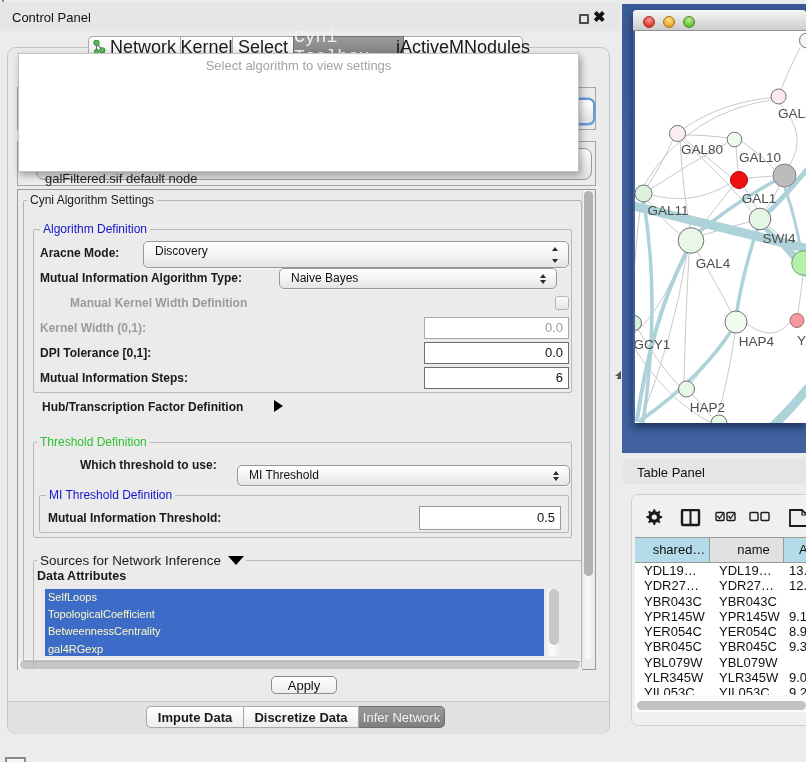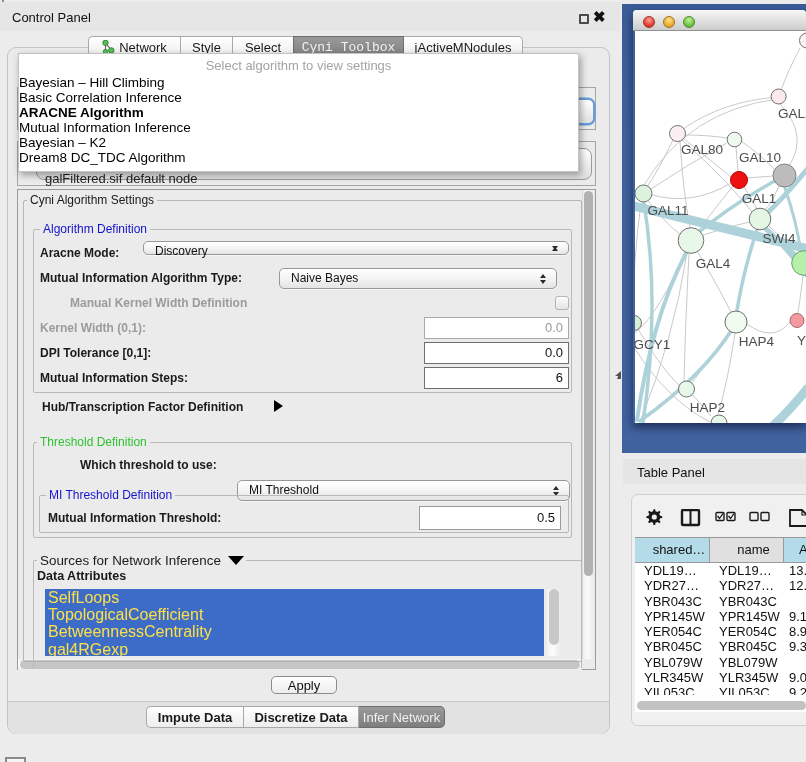--- a/index.html
+++ b/index.html
@@ -36,30 +36,30 @@
 
 <div class="abs" style="left:7px;top:47px;width:603px;height:687px;border:1px solid #c3c3c3;border-radius:9px;background:#ebebeb;"></div>
 
 <div class="abs" style="left:17px;top:87px;width:579px;height:43px;border:1px solid #a5a5a5;background:#ebebeb;"></div>
 <div class="abs" style="left:350px;top:100px;width:243px;height:23px;border-radius:5px;background:linear-gradient(#fff,#e2e2e2);box-shadow:0 0 0 2.5px rgba(98,152,216,.95);"></div>
 <div class="abs" style="left:17px;top:141px;width:579px;height:45px;border:1px solid #a5a5a5;background:#ebebeb;"></div>
 <div class="abs" style="left:36px;top:148px;width:556px;height:32px;border:1px solid #999;border-radius:8px;background:linear-gradient(#fff,#dedede);">
     <span style="position:absolute;left:8px;top:22px;font-size:13px;color:#222;white-space:nowrap;">galFiltered.sif default node</span>
   </div>
 
-<div id="toptabs" class="abs" style="left:88px;top:36px;height:22px;display:flex;font-size:13px;color:#1a1a1a;">
+<div id="toptabs" class="abs" style="left:88px;top:36px;height:22px;display:flex;font-size:18px;color:#1a1a1a;">
   <div style="width:92px;background:linear-gradient(#fff,#ededed);border:1px solid #a9a9a9;border-right:none;border-radius:5px 0 0 5px;display:flex;align-items:center;justify-content:center;">
     <svg width="13" height="15" viewBox="0 0 13 15" style="margin-right:4px;">
       <line x1="3.5" y1="3" x2="9.3" y2="10.2" stroke="#666" stroke-width="1.1"></line>
       <line x1="3.5" y1="3" x2="3.5" y2="11" stroke="#666" stroke-width="1.1"></line>
       <circle cx="3.5" cy="2.8" r="2.7" fill="#55c155" stroke="#2e7d2e" stroke-width="0.9"></circle>
       <circle cx="9.3" cy="10.4" r="2.7" fill="#55c155" stroke="#2e7d2e" stroke-width="0.9"></circle>
       <circle cx="3.5" cy="11.6" r="2.2" fill="#55c155" stroke="#2e7d2e" stroke-width="0.9"></circle>
     </svg>Network</div>
-  <div style="width:52px;background:linear-gradient(#fff,#ededed);border:1px solid #a9a9a9;border-right:none;display:flex;align-items:center;justify-content:center;">Style</div>
+  <div style="width:52px;background:linear-gradient(#fff,#ededed);border:1px solid #a9a9a9;border-right:none;display:flex;align-items:center;justify-content:center;">Kernel</div>
   <div style="width:61px;background:linear-gradient(#fff,#ededed);border:1px solid #a9a9a9;border-right:none;display:flex;align-items:center;justify-content:center;">Select</div>
   <div style="width:111px;background:linear-gradient(#9a9a9a,#7e7e7e);border:1px solid #6e6e6e;color:#f2f2f2;display:flex;align-items:center;justify-content:center;font-family:Liberation Mono, monospace;">Cyni Toolbox</div>
   <div style="width:119px;background:linear-gradient(#fff,#ededed);border:1px solid #a9a9a9;border-left:none;border-radius:0 5px 5px 0;display:flex;align-items:center;justify-content:center;">jActiveMNodules</div>
 </div>
 
 <div class="abs" style="left:17px;top:189px;width:579px;height:481px;border:1px solid #9a9a9a;background:#ebebeb;"></div>
 
 <div class="abs" style="left:582px;top:190px;width:13px;height:469px;background:linear-gradient(90deg,#efefef,#fafafa 40%,#e8e8e8);border-left:1px solid #d8d8d8;"></div>
 <div class="abs" style="left:584px;top:191px;width:9px;height:385px;background:#b2b2b2;border-radius:5px;"></div>
 
@@ -67,78 +67,70 @@
 <div class="abs" style="left:20px;top:660px;width:560px;height:9px;background:#c6c6c6;border-radius:5px;"></div>
 
 <div class="group" style="left:23px;top:200px;width:559px;height:462px;border-color:#b5b5b5;">
   <div class="gtitle" style="left:3px;color:#1a1a1a;">Cyni Algorithm Settings</div>
 </div>
 
 <div class="group" style="left:33px;top:229px;width:539px;height:164px;">
   <div class="gtitle" style="color:#1414cc;">Algorithm Definition</div>
 </div>
 <div class="lbl" style="left:40px;top:246px;">Aracne Mode:</div>
-<div class="combo" style="left:143px;top:241px;width:426px;height:14px;">Discovery<span class="arr"></span></div>
+<div class="combo" style="left:143px;top:241px;width:426px;height:27px;">Discovery<span class="arr"></span></div>
 <div class="lbl" style="left:40px;top:271px;">Mutual Information Algorithm Type:</div>
 <div class="combo" style="left:279px;top:268px;width:278px;height:21px;">Naive Bayes<span class="arr"></span></div>
 <div class="lbl" style="left:40px;top:296px;color:#9b9b9b;padding-left:30px;">Manual Kernel Width Definition</div>
 <div class="abs" style="left:555px;top:296px;width:14px;height:14px;border:1px solid #b5b5b5;border-radius:3px;background:linear-gradient(#fdfdfd,#e4e4e4);"></div>
 <div class="lbl" style="left:40px;top:321px;color:#9b9b9b;">Kernel Width (0,1):</div>
 <div class="tfield" style="left:424px;top:317px;width:145px;height:22px;border-color:#a9a9a9;color:#9b9b9b;line-height:20px;">0.0</div>
 <div class="lbl" style="left:40px;top:346px;">DPI Tolerance [0,1]:</div>
 <div class="tfield" style="left:424px;top:342px;width:145px;height:22px;border-color:#6f6f6f;line-height:20px;">0.0</div>
 <div class="lbl" style="left:40px;top:371px;">Mutual Information Steps:</div>
 <div class="tfield" style="left:424px;top:367px;width:145px;height:22px;border-color:#6f6f6f;line-height:20px;">6</div>
 
 <div class="lbl" style="left:42px;top:400px;">Hub/Transcription Factor Definition</div>
 <div class="abs" style="left:274px;top:400px;width:0;height:0;border-top:6px solid transparent;border-bottom:6px solid transparent;border-left:9px solid #000;"></div>
 
 <div class="group" style="left:33px;top:442px;width:539px;height:96px;">
   <div class="gtitle" style="left:3px;color:#2fc12f;">Threshold Definition</div>
 </div>
 <div class="lbl" style="left:80px;top:458px;">Which threshold to use:</div>
-<div class="combo" style="left:237px;top:480px;width:333px;height:21px;">MI Threshold<span class="arr"></span></div>
+<div class="combo" style="left:237px;top:465px;width:333px;height:21px;">MI Threshold<span class="arr"></span></div>
 
 <div class="group" style="left:39px;top:495px;width:530px;height:38px;">
   <div class="gtitle" style="background:#ebebeb;color:#1414cc;">MI Threshold Definition</div>
 </div>
 <div class="lbl" style="left:48px;top:511px;">Mutual Information Threshold:</div>
 <div class="tfield" style="left:419px;top:506px;width:142px;height:24px;border-color:#9a9a9a;line-height:22px;">0.5</div>
 
 <div class="group" style="left:33px;top:560px;width:549px;height:108px;border-bottom:none;border-radius:2px 2px 0 0;">
   <div class="gtitle" style="left:3px;color:#1a1a1a;padding-right:2px;font-size:13.4px;">Sources for Network Inference<span style="display:inline-block;width:0;height:0;border-left:8px solid transparent;border-right:8px solid transparent;border-top:9px solid #000;margin-left:7px;"></span></div>
 </div>
 <div class="lbl" style="left:37px;top:569px;font-size:12.5px;">Data Attributes</div>
 
 <div class="abs" style="left:45px;top:589px;width:499px;height:67px;background:#3d6cc8;overflow:hidden;">
-  <div style="color:#fde047;font-size:16px;padding-left:3px;line-height:17.2px;">SelfLoops<br>TopologicalCoefficient<br>BetweennessCentrality<br>gal4RGexp</div>
+  <div style="color:#fef9c3;font-size:11px;padding-left:3px;line-height:17.2px;">SelfLoops<br>TopologicalCoefficient<br>BetweennessCentrality<br>gal4RGexp</div>
 </div>
 <div class="abs" style="left:547px;top:589px;width:14px;height:67px;background:linear-gradient(90deg,#f2f2f2,#fcfcfc 40%,#eaeaea);"></div>
 <div class="abs" style="left:549px;top:589px;width:10px;height:56px;background:#c8c8c8;border-radius:5px;"></div>
 
 <div class="abs" style="left:8px;top:701px;width:601px;height:33px;background:#e2e2e2;border-top:1px solid #c9c9c9;border-radius:0 0 9px 9px;"></div>
 
 <div class="abs" style="left:271px;top:676px;width:66px;height:18px;border:1px solid #8c8c8c;border-radius:5px;background:linear-gradient(#fff,#ededed);font-size:13px;display:flex;align-items:center;justify-content:center;color:#111;">Apply</div>
 
 <div class="abs" style="left:146px;top:706px;height:22px;display:flex;font-size:13px;color:#1a1a1a;">
   <div style="width:97px;background:linear-gradient(#fff,#ededed);border:1px solid #a9a9a9;border-right:none;border-radius:5px 0 0 5px;display:flex;align-items:center;justify-content:center;font-weight:bold;">Impute Data</div>
   <div style="width:116px;background:linear-gradient(#fff,#ededed);border:1px solid #a9a9a9;display:flex;align-items:center;justify-content:center;font-weight:bold;">Discretize Data</div>
   <div style="width:86px;background:linear-gradient(#9a9a9a,#7e7e7e);border:1px solid #6e6e6e;border-left:none;border-radius:0 5px 5px 0;color:#f2f2f2;display:flex;align-items:center;justify-content:center;">Infer Network</div>
 </div>
 
 <div class="abs" style="left:18px;top:53px;width:561px;height:119px;background:#fff;border:1px solid #c4c4c4;box-shadow:2px 3px 7px rgba(0,0,0,.35);z-index:30;">
   <div style="position:absolute;top:4px;left:0;width:100%;text-align:center;font-size:13px;color:#a3a3a3;">Select algorithm to view settings</div>
-  <div style="position:absolute;top:22px;left:0px;font-size:13.5px;color:#000;line-height:14.9px;white-space:nowrap;">
-    Bayesian – Hill Climbing<br>
-    Basic Correlation Inference<br>
-    <span class="bold">ARACNE Algorithm</span><br>
-    Mutual Information Inference<br>
-    Bayesian – K2<br>
-    Dream8 DC_TDC Algorithm
-  </div>
 </div>
 
 <svg class="abs" style="left:614px;top:370px;z-index:40;" width="8" height="10" viewBox="0 0 8 10">
     <path d="M7 9 L7 1 L1 6 L4.2 6 L3 9 Z" fill="#555"></path>
   </svg>
 
 <div class="abs" style="left:5px;top:757px;width:21px;height:8px;border:2px solid #8a8a8a;background:linear-gradient(#fcfcfc,#e8e8e8);"></div>
 
 <div class="abs" style="left:622px;top:4px;width:184px;height:449px;background:linear-gradient(180deg,#3a5c97 0%,#40629f 30%,#40629f 100%);"></div>
 <div class="abs" style="left:633px;top:10px;width:173px;height:413px;border-radius:4px 4px 0 0;box-shadow:0 4px 10px rgba(0,0,25,.55);background:#fff;overflow:hidden;">

